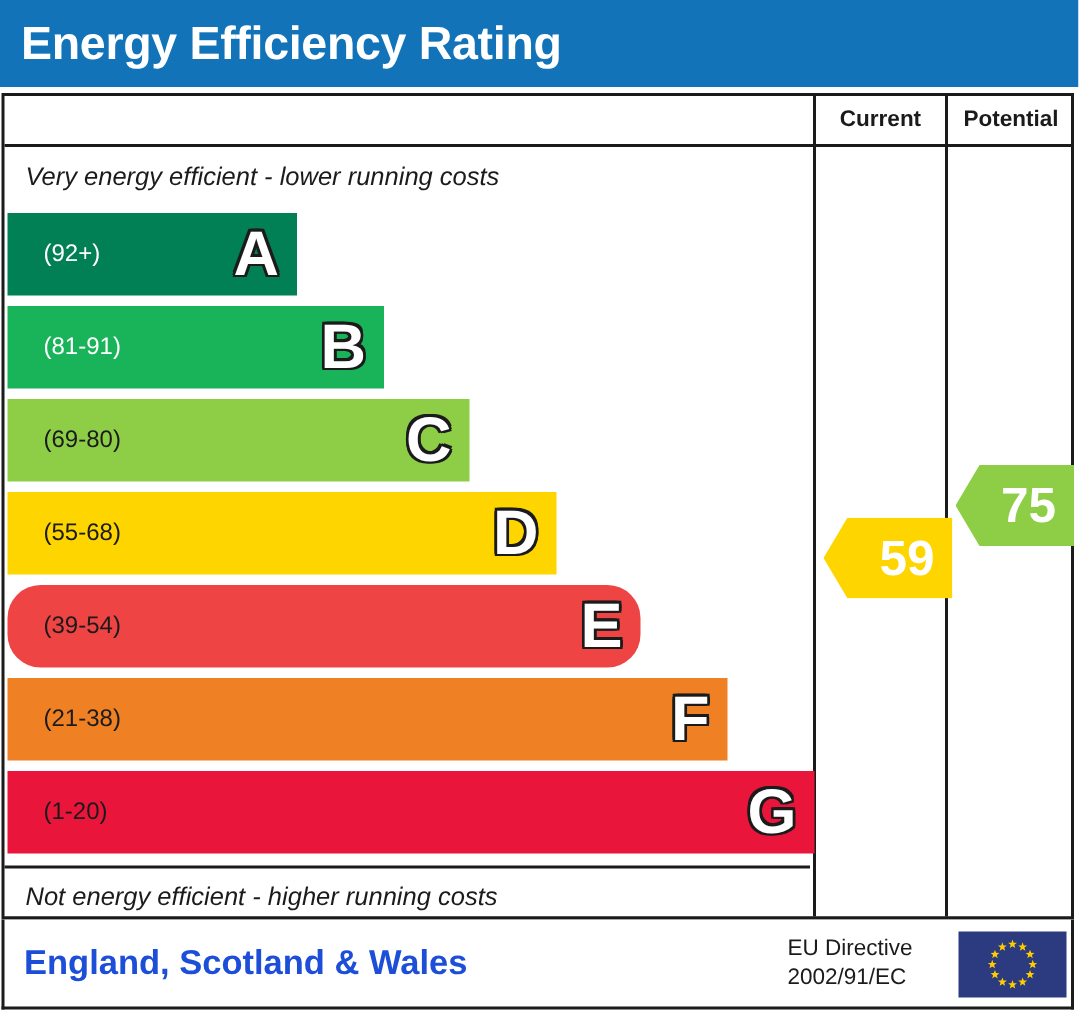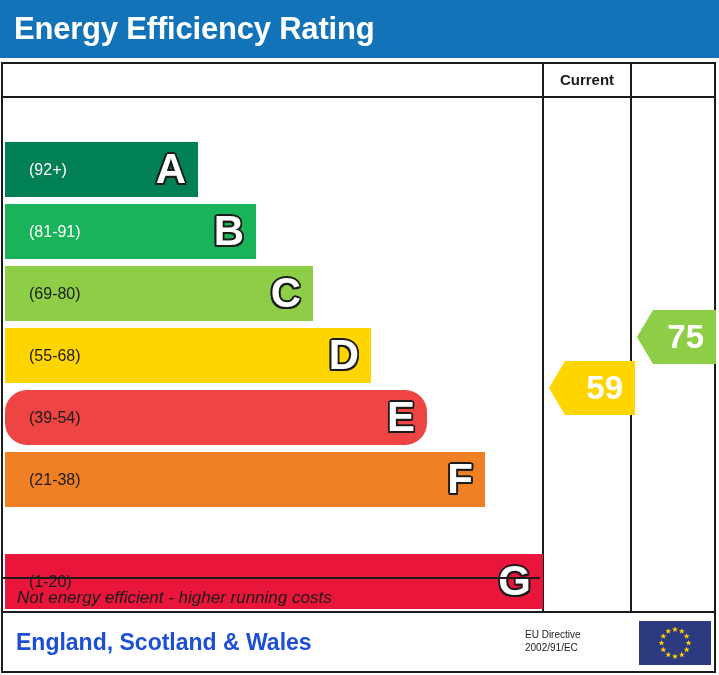--- a/index.html
+++ b/index.html
@@ -189,21 +189,21 @@
     font-size: 23px;
     font-weight: bold;
     color: #1d4ed8;
     white-space: nowrap;
   }
   .footer-directive {
     position: absolute;
     left: 522px;
     top: 50%;
     transform: translateY(-50%);
-    font-size: 10px;
+    font-size: 15px;
     color: #1b1b1b;
     line-height: 1.28;
     text-align: left;
   }
   .eu-flag {
     position: absolute;
     left: 636px;
     top: 8px;
     width: 72px;
     height: 44px;
@@ -221,21 +221,23 @@
   </div>
 
   <div class="table-outer">
 
     <div class="head-row"></div>
 
     <div class="col-sep sep-current"></div>
     <div class="col-sep sep-potential"></div>
 
     <div class="col-head col-head-current">Current</div>
-
+    <div class="col-head col-head-potential">Potential</div>
+
+    <div class="caption caption-top">Very energy efficient - lower running costs</div>
 
     <div id="bands-host">
         <div class="band dark" style="width: 193px; top: 78px; background: rgb(0, 128, 84);">
           <span class="range">(92+)</span>
           <span class="letter">A</span>
         </div>
         <div class="band dark" style="width: 251px; top: 140px; background: rgb(25, 180, 89);">
           <span class="range">(81-91)</span>
           <span class="letter">B</span>
         </div>
@@ -248,27 +250,27 @@
           <span class="letter">D</span>
         </div>
         <div class="band" style="width: 422px; top: 326px; background: #ef4444; border-radius: 22px;">
           <span class="range">(39-54)</span>
           <span class="letter">E</span>
         </div>
         <div class="band" style="width: 480px; top: 388px; background: rgb(239, 128, 35);">
           <span class="range">(21-38)</span>
           <span class="letter">F</span>
         </div>
-        <div class="band" style="width: 538px; top: 450px; background: rgb(233, 21, 59); margin-top: 40px;">
+        <div class="band" style="width: 538px; top: 450px; background: rgb(233, 21, 59);">
           <span class="range">(1-20)</span>
           <span class="letter">G</span>
         </div>
       </div>
     <div id="markers-host">
-        <div class="marker" style="left: 546px; top: 281px; width: 86px; background: rgb(255, 213, 0); margin-top: 16px;">59</div>
+        <div class="marker" style="left: 546px; top: 281px; width: 86px; background: rgb(255, 213, 0);">59</div>
         <div class="marker" style="left: 634px; top: 219px; width: 79px; background: rgb(141, 206, 70); margin-top: 27px;">75</div>
       </div>
 
     <div class="rule-bottom"></div>
     <div class="caption caption-bottom">Not energy efficient - higher running costs</div>
     <div class="rule-bottom2"></div>
   </div>
 
   <div class="footer">
     <div class="footer-region">England, Scotland &amp; Wales</div>

